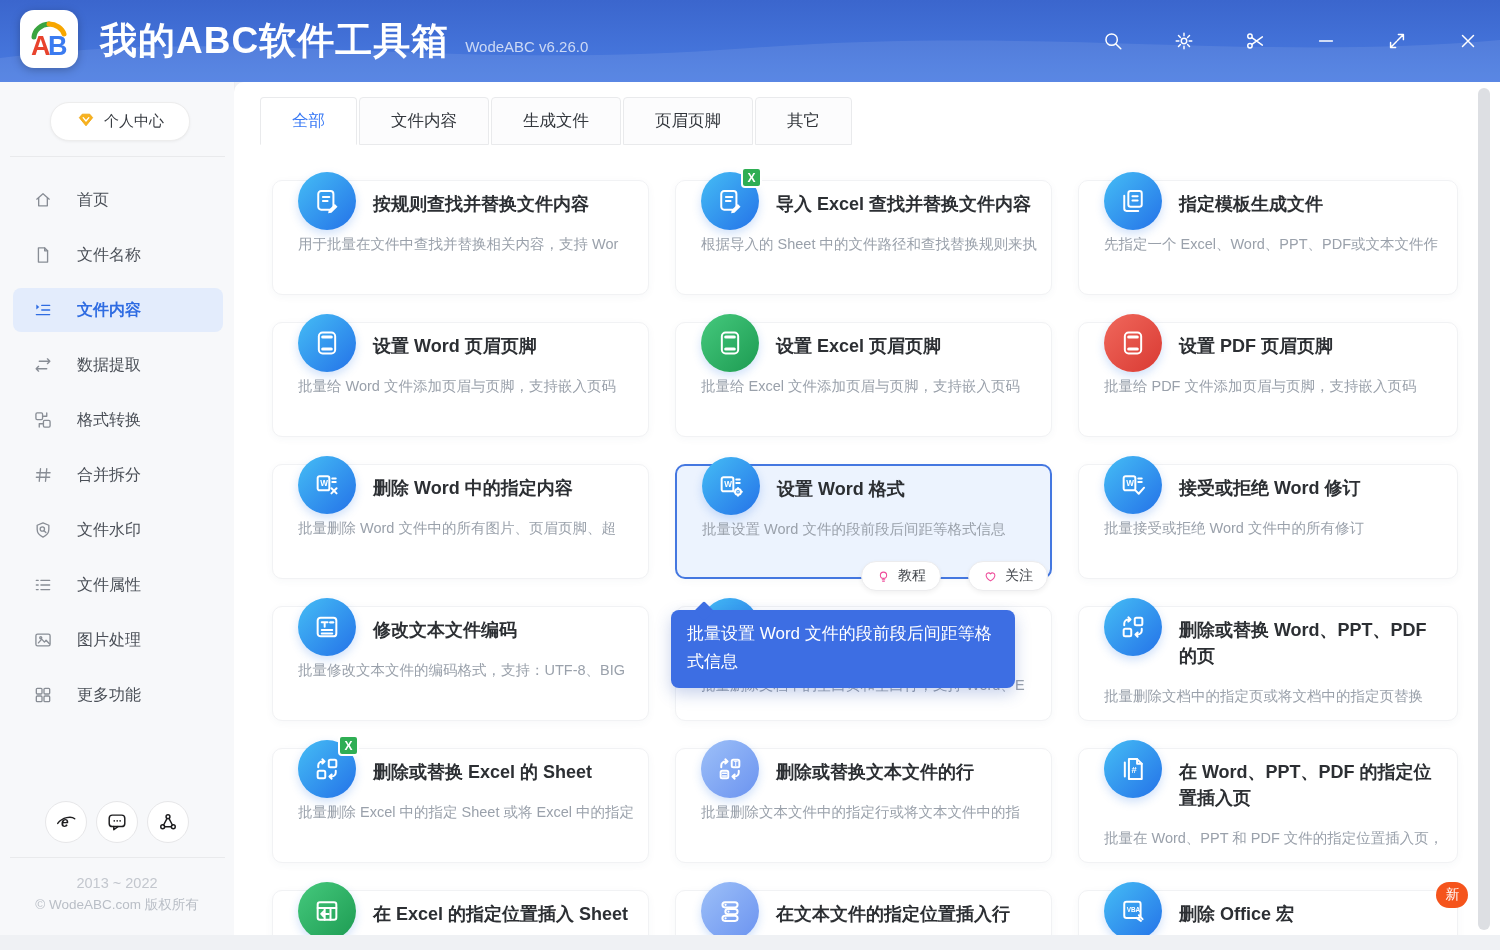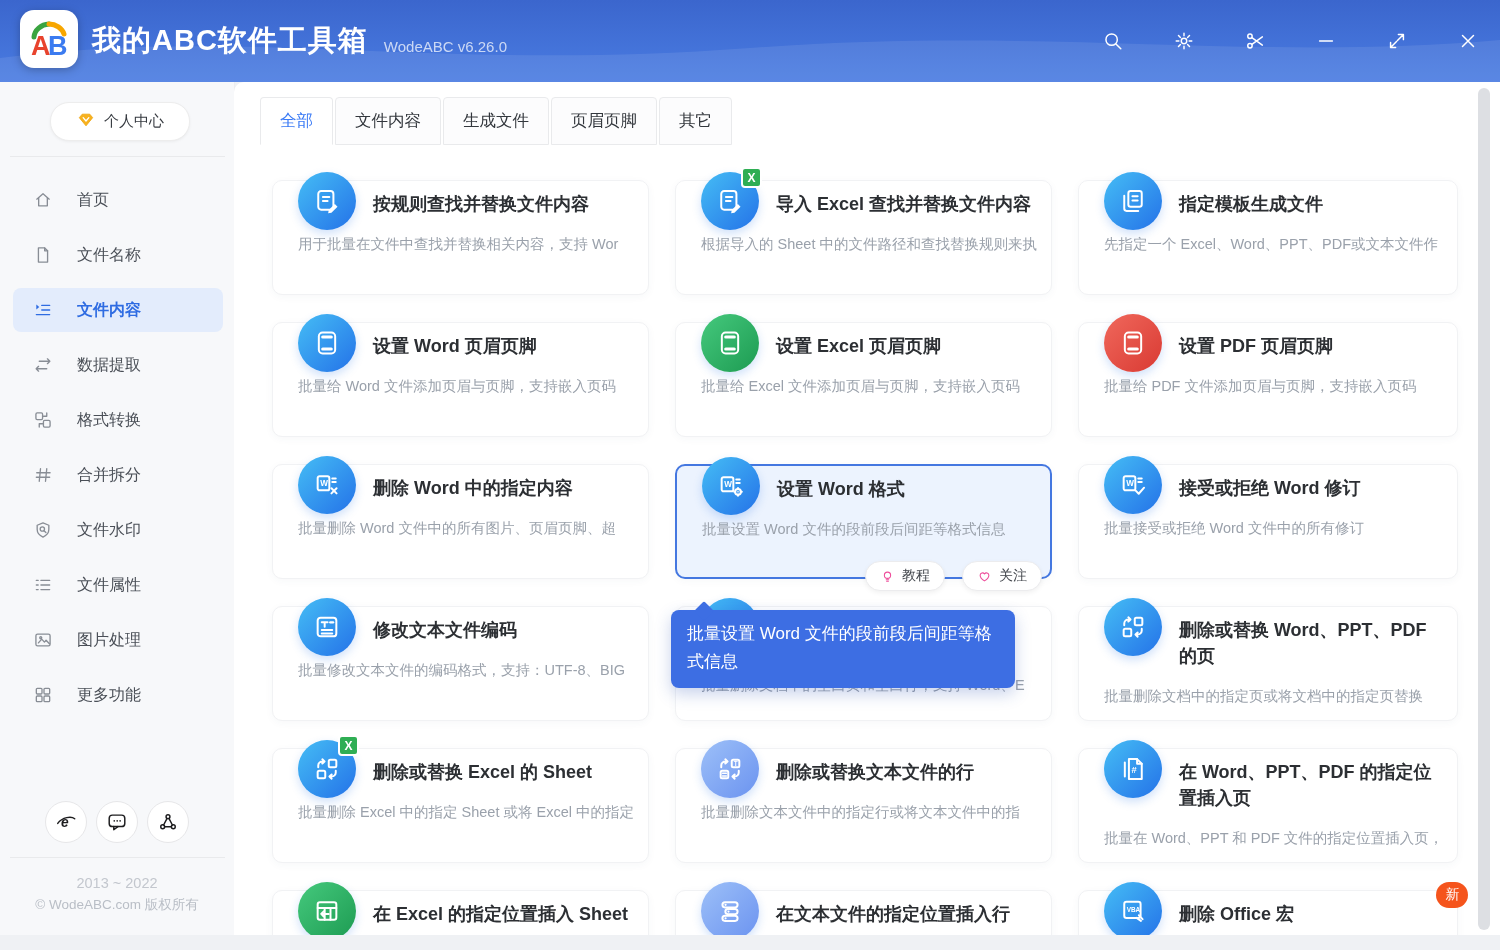--- a/index.html
+++ b/index.html
@@ -6,21 +6,21 @@
   .page { position:relative; width:1500px; height:950px; background:#eff1f4; overflow:hidden;
           font-family:"Liberation Sans","DejaVu Sans",sans-serif; }
 
   
   .titlebar { position:absolute; left:0; top:0; width:1500px; height:82px;
               background:linear-gradient(180deg,#3b66cd 0%,#4a7ce2 100%); overflow:hidden; }
   .titlebar .wave { position:absolute; left:0; top:0; width:100%; height:100%; }
   .logo { position:absolute; left:20px; top:10px; width:58px; height:58px; }
   .logo svg { filter:drop-shadow(0 2px 4px rgba(0,0,0,.25)); }
   .title-wrap { position:absolute; left:92px; top:0; height:82px; display:flex; align-items:center; }
-  .app-title { font-size:29px; font-weight:bold; color:#fff; letter-spacing:1px; }
+  .app-title { font-size:37px; font-weight:bold; color:#fff; letter-spacing:1px;margin-left:8px; }
   .app-version { margin-left:16px; margin-top:10px; font-size:15px; color:rgba(255,255,255,.72); }
   .win-controls { position:absolute; right:20px; top:0; height:82px; display:flex; align-items:center; gap:47px; color:#fff; }
   .win-btn { width:24px; height:24px; display:flex; align-items:center; justify-content:center; cursor:pointer; }
 
   
   .sidebar { position:absolute; left:0; top:82px; width:234px; height:853px;
              background:#f7f8fa; border-right:1px solid #ededf0; }
   .personal-btn { position:absolute; left:50px; top:20px; width:138px; height:37px; background:#fff;
                   border:1px solid #ededed; border-radius:19px; display:flex; align-items:center;
                   justify-content:center; gap:8px; font-size:15px; color:#35393f; cursor:pointer;
@@ -36,21 +36,21 @@
   .side-icon-btn { width:40px; height:40px; border-radius:50%; background:#fff; border:1px solid #e7e7e9;
                    display:flex; align-items:center; justify-content:center; color:#1d1d1f; cursor:pointer; }
   .side-footer-divider { position:absolute; bottom:77px; left:10px; right:9px; height:1px; background:#e9eaec; }
   .side-years { position:absolute; bottom:44px; width:100%; text-align:center; color:#c3c7ce; font-size:14.5px; }
   .side-copy  { position:absolute; bottom:21px; width:100%; text-align:center; color:#b9bec6; font-size:13.5px; }
 
   
   .main { position:absolute; left:234px; top:82px; width:1266px; height:853px; background:#fff;
           border-top-left-radius:10px; overflow:hidden; }
   .tabs { position:absolute; left:26px; top:15px; display:flex; gap:2px; }
-  .tab { height:48px; padding:0 19px; display:flex; align-items:center; font-size:16.5px; color:#33373d;
+  .tab { height:48px; padding:0 31px; display:flex; align-items:center; font-size:16.5px; color:#33373d;
          background:#fcfcfd; border:1px solid #e9eaec; border-radius:4px 4px 0 0; cursor:pointer; box-sizing:border-box; }
   .tab.active { background:#fff; color:#3a7af5; border-bottom-color:#fff; }
 
   .cards { position:absolute; left:38px; top:98px; width:1162px; display:grid;
            grid-template-columns:repeat(3,1fr); column-gap:26px; row-gap:27px; }
   .card { position:relative; height:115px; background:#fff; border:1px solid #f1f2f4; border-radius:10px;
           box-shadow:0 2px 8px rgba(60,70,90,.04); cursor:pointer; box-sizing:border-box; }
   .card.active { border:2px solid #4477e0; background:#ecf3fe; }
   .icon-circle { position:absolute; left:25px; top:-9px; width:58px; height:58px; border-radius:50%;
                  display:flex; align-items:center; justify-content:center; color:#fff;
@@ -59,21 +59,21 @@
   .color-green     { background:linear-gradient(135deg,#45c97d,#1d9b52); }
   .color-red       { background:linear-gradient(135deg,#f0685c,#d93a33); }
   .color-lightblue { background:linear-gradient(135deg,#9dc0f8,#6b93f0); }
   .badge-x { position:absolute; right:-3px; top:-5px; width:17px; height:17px; border-radius:4px;
              background:#2fae54; color:#fff; font-size:12px; font-weight:bold; display:flex;
              align-items:center; justify-content:center; border:2px solid #fff; }
   .card-title { margin:10px 14px 0 100px; font-size:18px; font-weight:bold; color:#2c2f33;
                 line-height:26px; min-height:26px; }
   .card-desc { margin:18px 14px 0 25px; font-size:14.5px; color:#9aa1ab; white-space:nowrap; overflow:hidden; }
   .card.no-title .card-desc { margin-top:33px; }
-  .card-pills { position:absolute; right:8px; bottom:-14px; display:flex; gap:17px; z-index:6; }
+  .card-pills { position:absolute; right:2px; bottom:-14px; display:flex; gap:27px; z-index:6; }
   .pill { height:28px; padding:0 14px; background:#fff; border:1px solid #ececee; border-radius:15px;
           display:flex; align-items:center; gap:7px; font-size:14px; color:#42464c;
           box-shadow:0 2px 5px rgba(0,0,0,.06); cursor:pointer; }
   .pill .p-ic { color:#ee4d9b; display:flex; }
   .badge-new { position:absolute; right:-11px; top:-9px; background:#f5541c; color:#fff; font-size:14px;
                padding:4px 9px; border-radius:13px; z-index:4; }
 
   .tooltip { position:absolute; left:437px; top:528px; width:312px; z-index:30; background:#3d6ee3;
              color:#fff; font-size:17px; line-height:28px; border-radius:8px; padding:10px 16px 12px 16px;
              box-shadow:0 6px 16px rgba(40,80,180,.25); }

